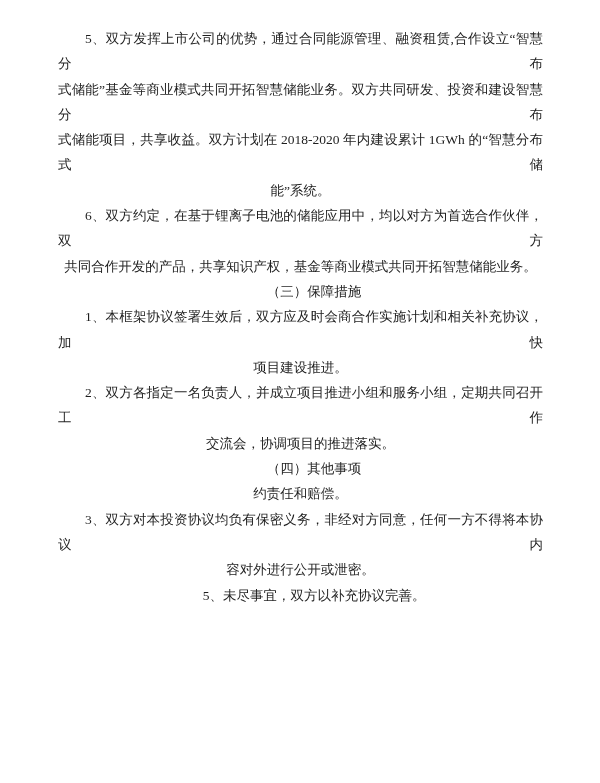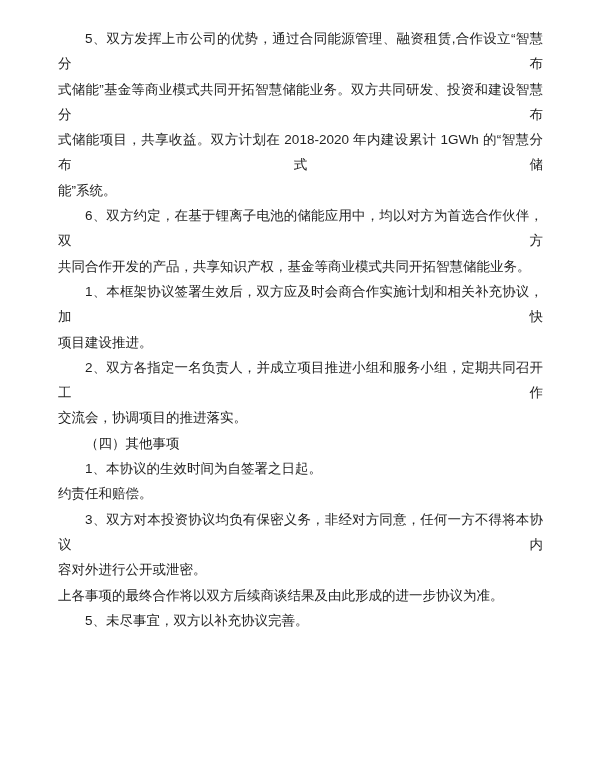--- a/index.html
+++ b/index.html
@@ -11,29 +11,29 @@
     width: 600px;
     height: 783px;
     overflow: hidden;
   }
   .page {
     box-sizing: border-box;
     width: 600px;
     height: 783px;
     padding: 26px 57px 0 58px;
     background: #ffffff;
-    font-family: Liberation Sans, sans-serif;
+    font-family: Liberation Serif, serif;
     font-size: 13.5px;
     line-height: 25.3px;
     color: #1e1e1e;
   }
   .line {
     margin: 0;
     white-space: nowrap;
-    text-align: left;
+    text-align: center;
   }
   .line.fill {
     white-space: normal;
     text-align: justify;
     text-align-last: justify;
   }
   .line.indent {
     text-indent: 2em;
   }
 </style>
@@ -41,25 +41,24 @@
 <body>
 
 <div class="page">
   <div id="doc-body">
       <div class="line indent fill">5、双方发挥上市公司的优势，通过合同能源管理、融资租赁,合作设立“智慧分布</div>
       <div class="line fill">式储能”基金等商业模式共同开拓智慧储能业务。双方共同研发、投资和建设智慧分布</div>
       <div class="line fill">式储能项目，共享收益。双方计划在 2018-2020 年内建设累计 1GWh 的“智慧分布式储</div>
       <div class="line">能”系统。</div>
       <div class="line indent fill">6、双方约定，在基于锂离子电池的储能应用中，均以对方为首选合作伙伴，双方</div>
       <div class="line">共同合作开发的产品，共享知识产权，基金等商业模式共同开拓智慧储能业务。</div>
+      <div class="line indent">（三）保障措施</div>
       <div class="line indent fill">1、本框架协议签署生效后，双方应及时会商合作实施计划和相关补充协议，加快</div>
       <div class="line">项目建设推进。</div>
       <div class="line indent fill">2、双方各指定一名负责人，并成立项目推进小组和服务小组，定期共同召开工作</div>
       <div class="line">交流会，协调项目的推进落实。</div>
       <div class="line indent">（四）其他事项</div>
-      <div class="line indent">1、本协议的生效时间为自签署之日起。</div>
       <div class="line">约责任和赔偿。</div>
       <div class="line indent fill">3、双方对本投资协议均负有保密义务，非经对方同意，任何一方不得将本协议内</div>
       <div class="line">容对外进行公开或泄密。</div>
-      <div class="line">上各事项的最终合作将以双方后续商谈结果及由此形成的进一步协议为准。</div>
       <div class="line indent">5、未尽事宜，双方以补充协议完善。</div>
     </div>
 </div>
 
 </body></html>

